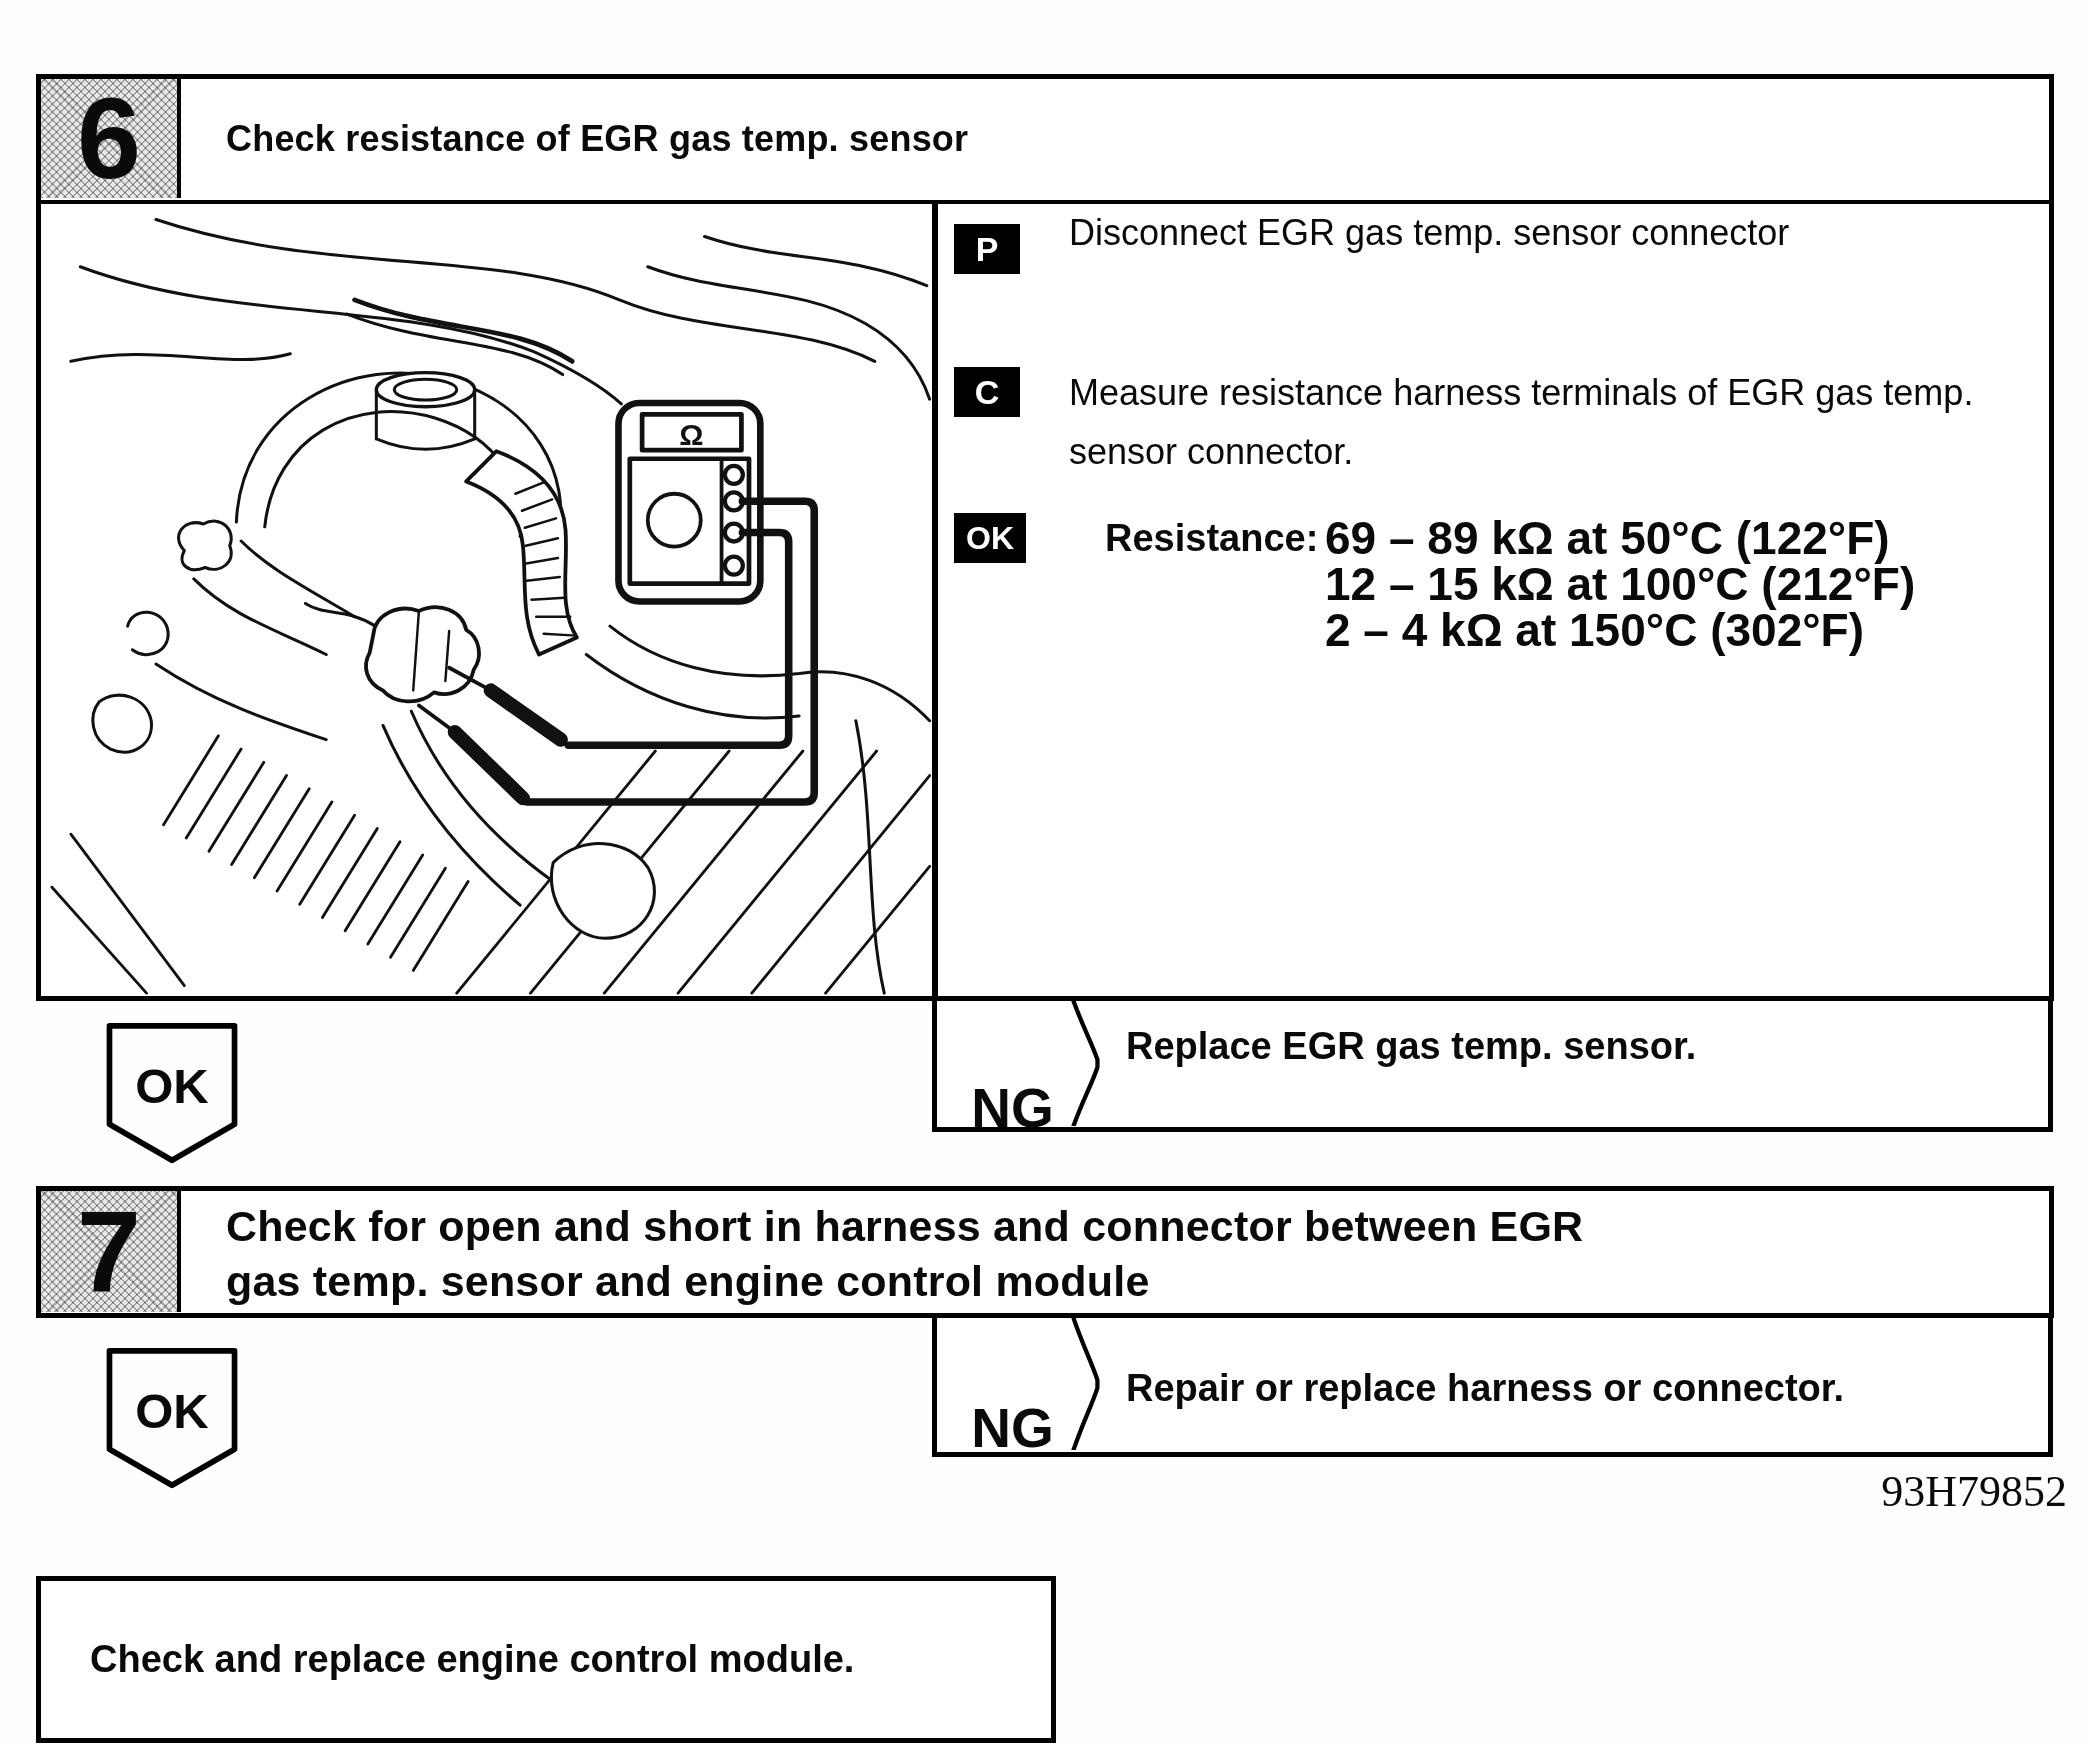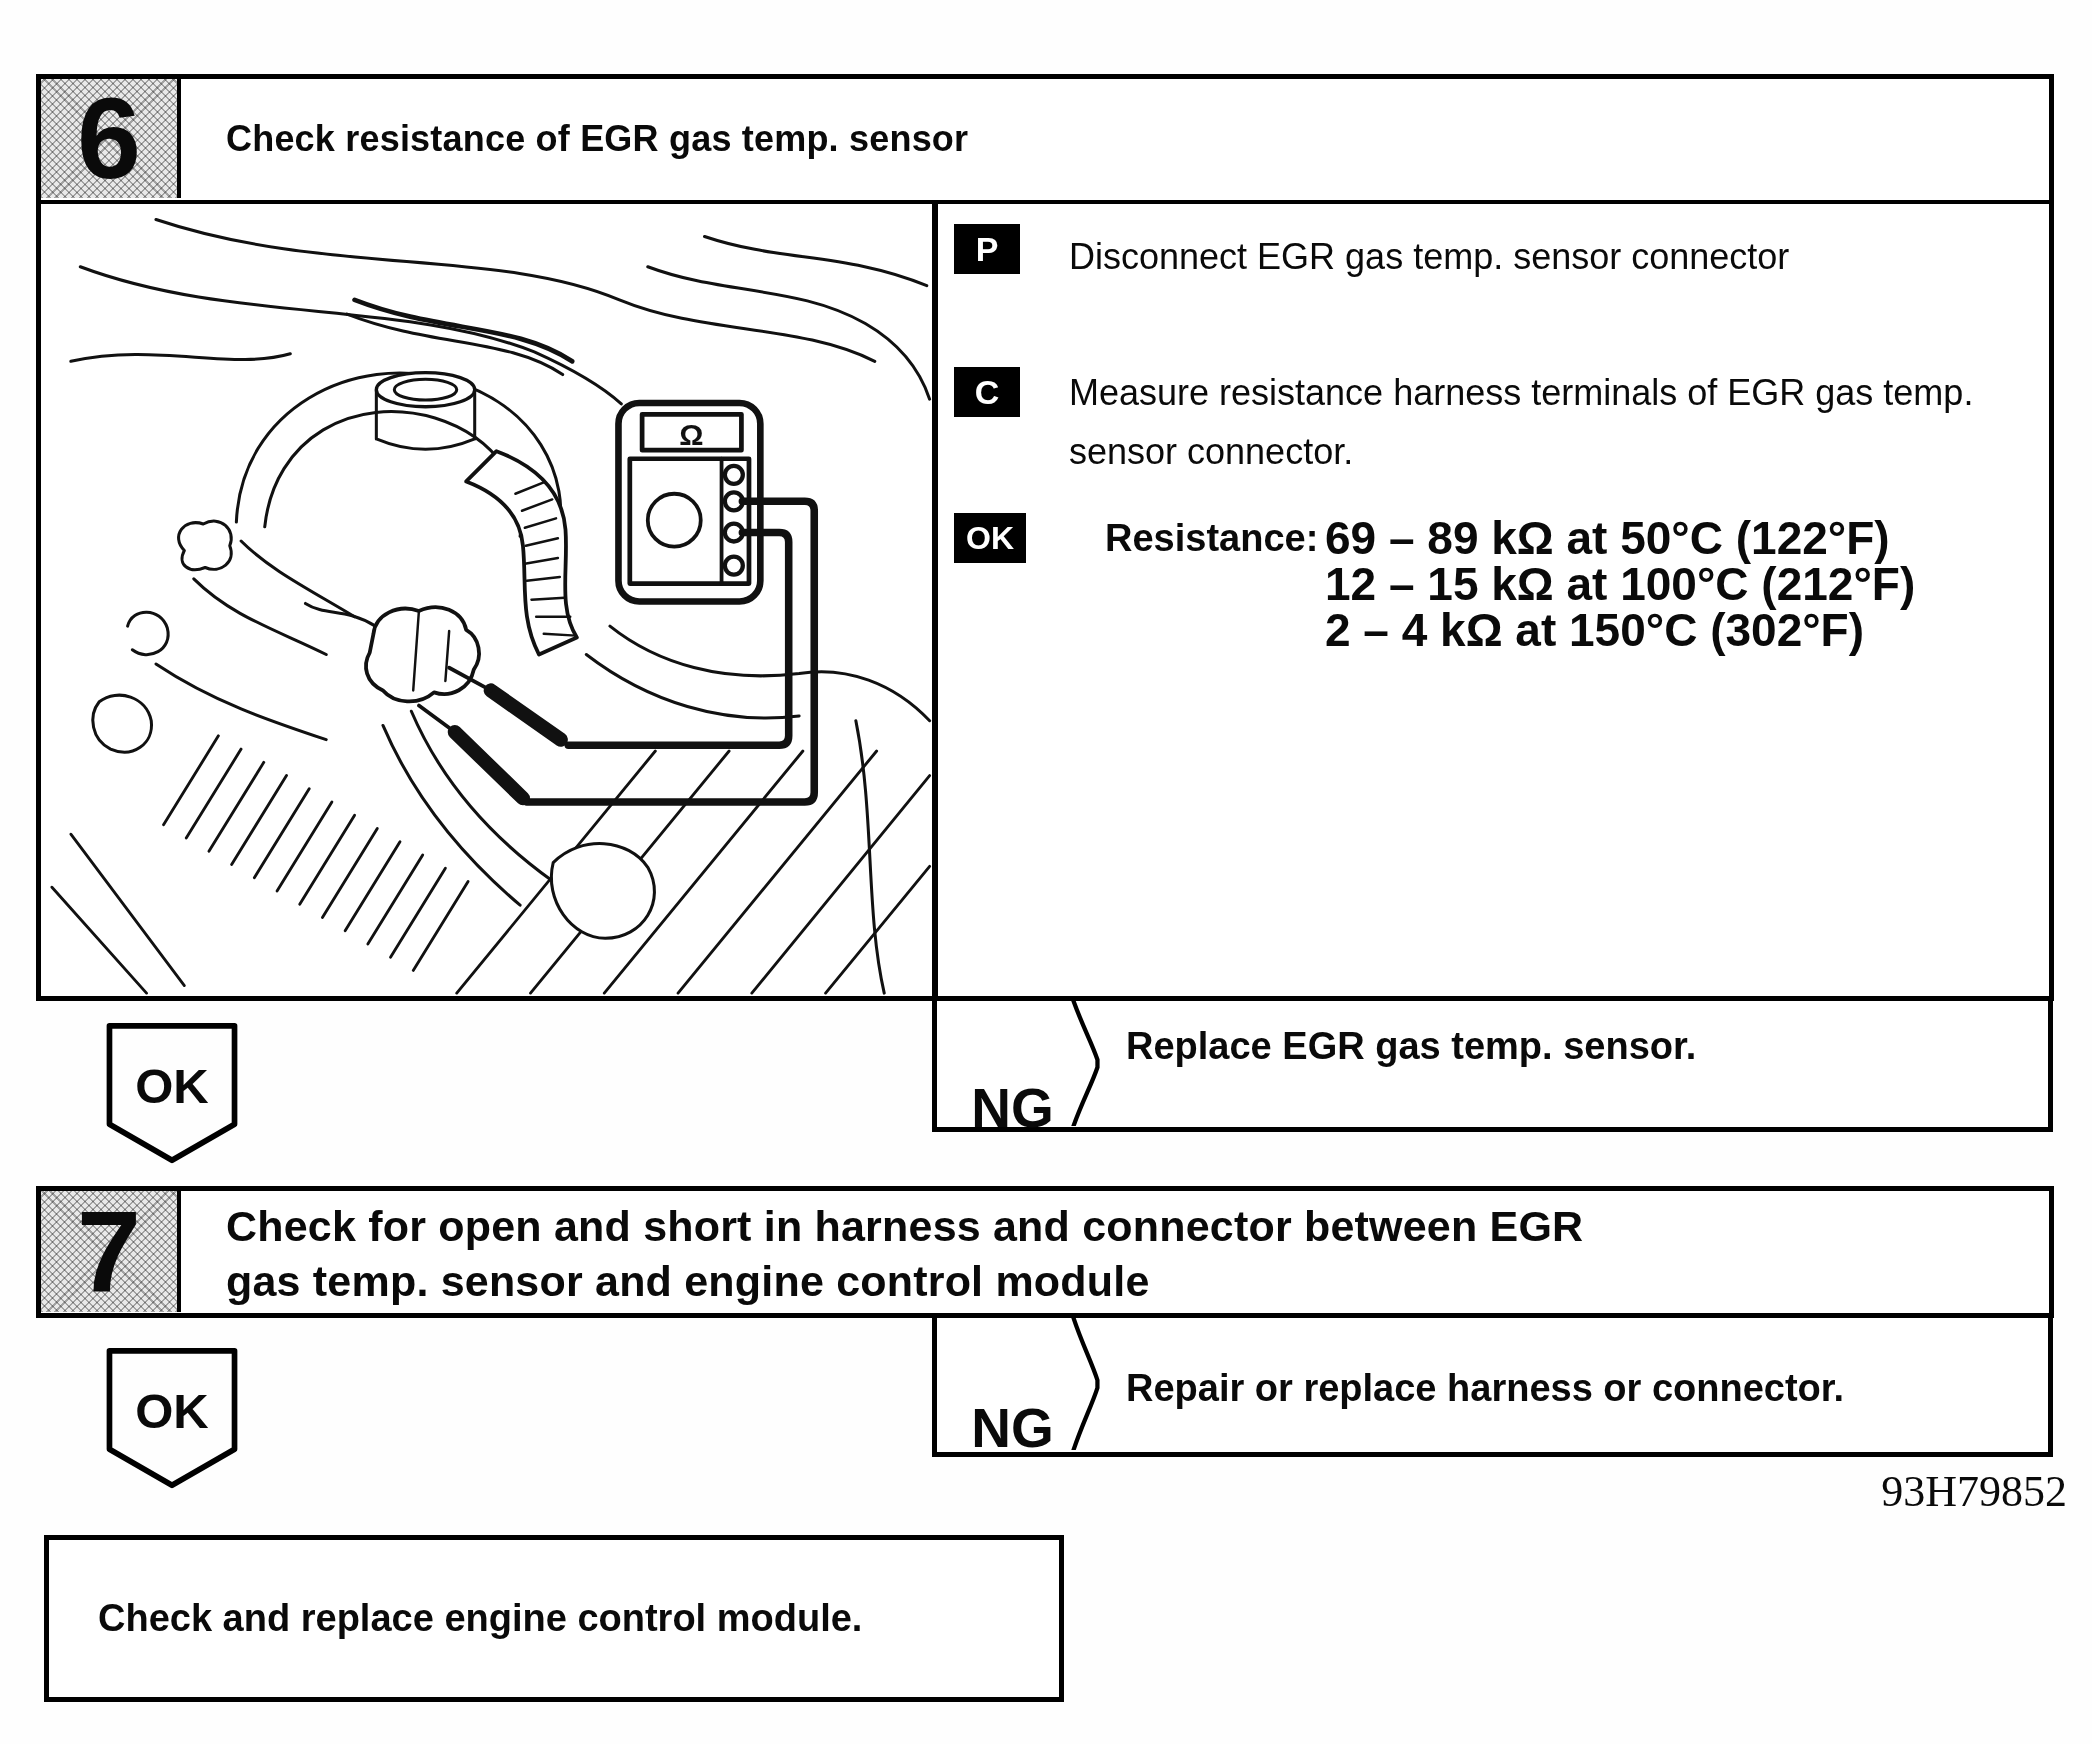--- a/index.html
+++ b/index.html
@@ -139,21 +139,21 @@
     <path d="M740,308 H806 Q816,308 816,318 V616 Q816,626 806,626 H512" stroke-width="8"></path>
     <path d="M740,341 H779 Q789,341 789,351 V556 Q789,566 779,566 H556" stroke-width="8"></path>
 
     <line x1="548" y1="560" x2="474" y2="508" stroke-width="15"></line>
     <line x1="474" y1="508" x2="430" y2="484" stroke-width="4"></line>
     <line x1="508" y1="622" x2="436" y2="552" stroke-width="15"></line>
     <line x1="436" y1="552" x2="398" y2="524" stroke-width="4"></line>
   </svg>
 
   <div class="abs badge" style="left:954px;top:224px;width:66px;height:50px;">P</div>
-  <div class="abs itext" style="left:1069px;top:232px;height:50px;display:flex;align-items:center;">Disconnect EGR gas temp. sensor connector</div>
+  <div class="abs itext" style="left:1069px;top:208px;height:50px;display:flex;align-items:center;">Disconnect EGR gas temp. sensor connector</div>
 
   <div class="abs badge" style="left:954px;top:367px;width:66px;height:50px;">C</div>
   <div class="abs ctext" style="left:1069px;top:363px;width:984px;">Measure resistance harness terminals of EGR gas temp. sensor connector.</div>
 
   <div class="abs badge" style="left:954px;top:513px;width:72px;height:50px;font-size:32px;">OK</div>
   <div class="abs rlabel" style="left:1069px;top:513px;margin-left:36px;">Resistance:</div>
   <div class="abs rvals" style="left:1325px;top:515px;">
     <div>69 – 89 kΩ at 50°C (122°F)</div>
     <div>12 – 15 kΩ at 100°C (212°F)</div>
     <div>2 – 4 kΩ at 150°C (302°F)</div>
@@ -194,18 +194,18 @@
 
   <div class="abs" style="left:100px;top:1347px;width:144px;height:144px;">
     <svg width="144" height="144" viewBox="0 0 152 152" fill="none" stroke="#000" stroke-width="6" stroke-linejoin="round">
       <path d="M10,4 H142 V108 L76,146 L10,108 Z"></path>
     </svg>
     <div class="okpent-label">OK</div>
   </div>
 
   <div class="abs codelabel" style="left:1703px;top:1466px;width:364px;">93H79852</div>
 
-  <div class="abs finalbox" style="left:36px;top:1535px;width:1020px;height:167px;margin-left:8px;">
+  <div class="abs finalbox" style="left:36px;top:1576px;width:1020px;height:167px;">
     <div class="finaltext">Check and replace engine control module.</div>
   </div>
 
 </div>
 
 
 </body></html>

